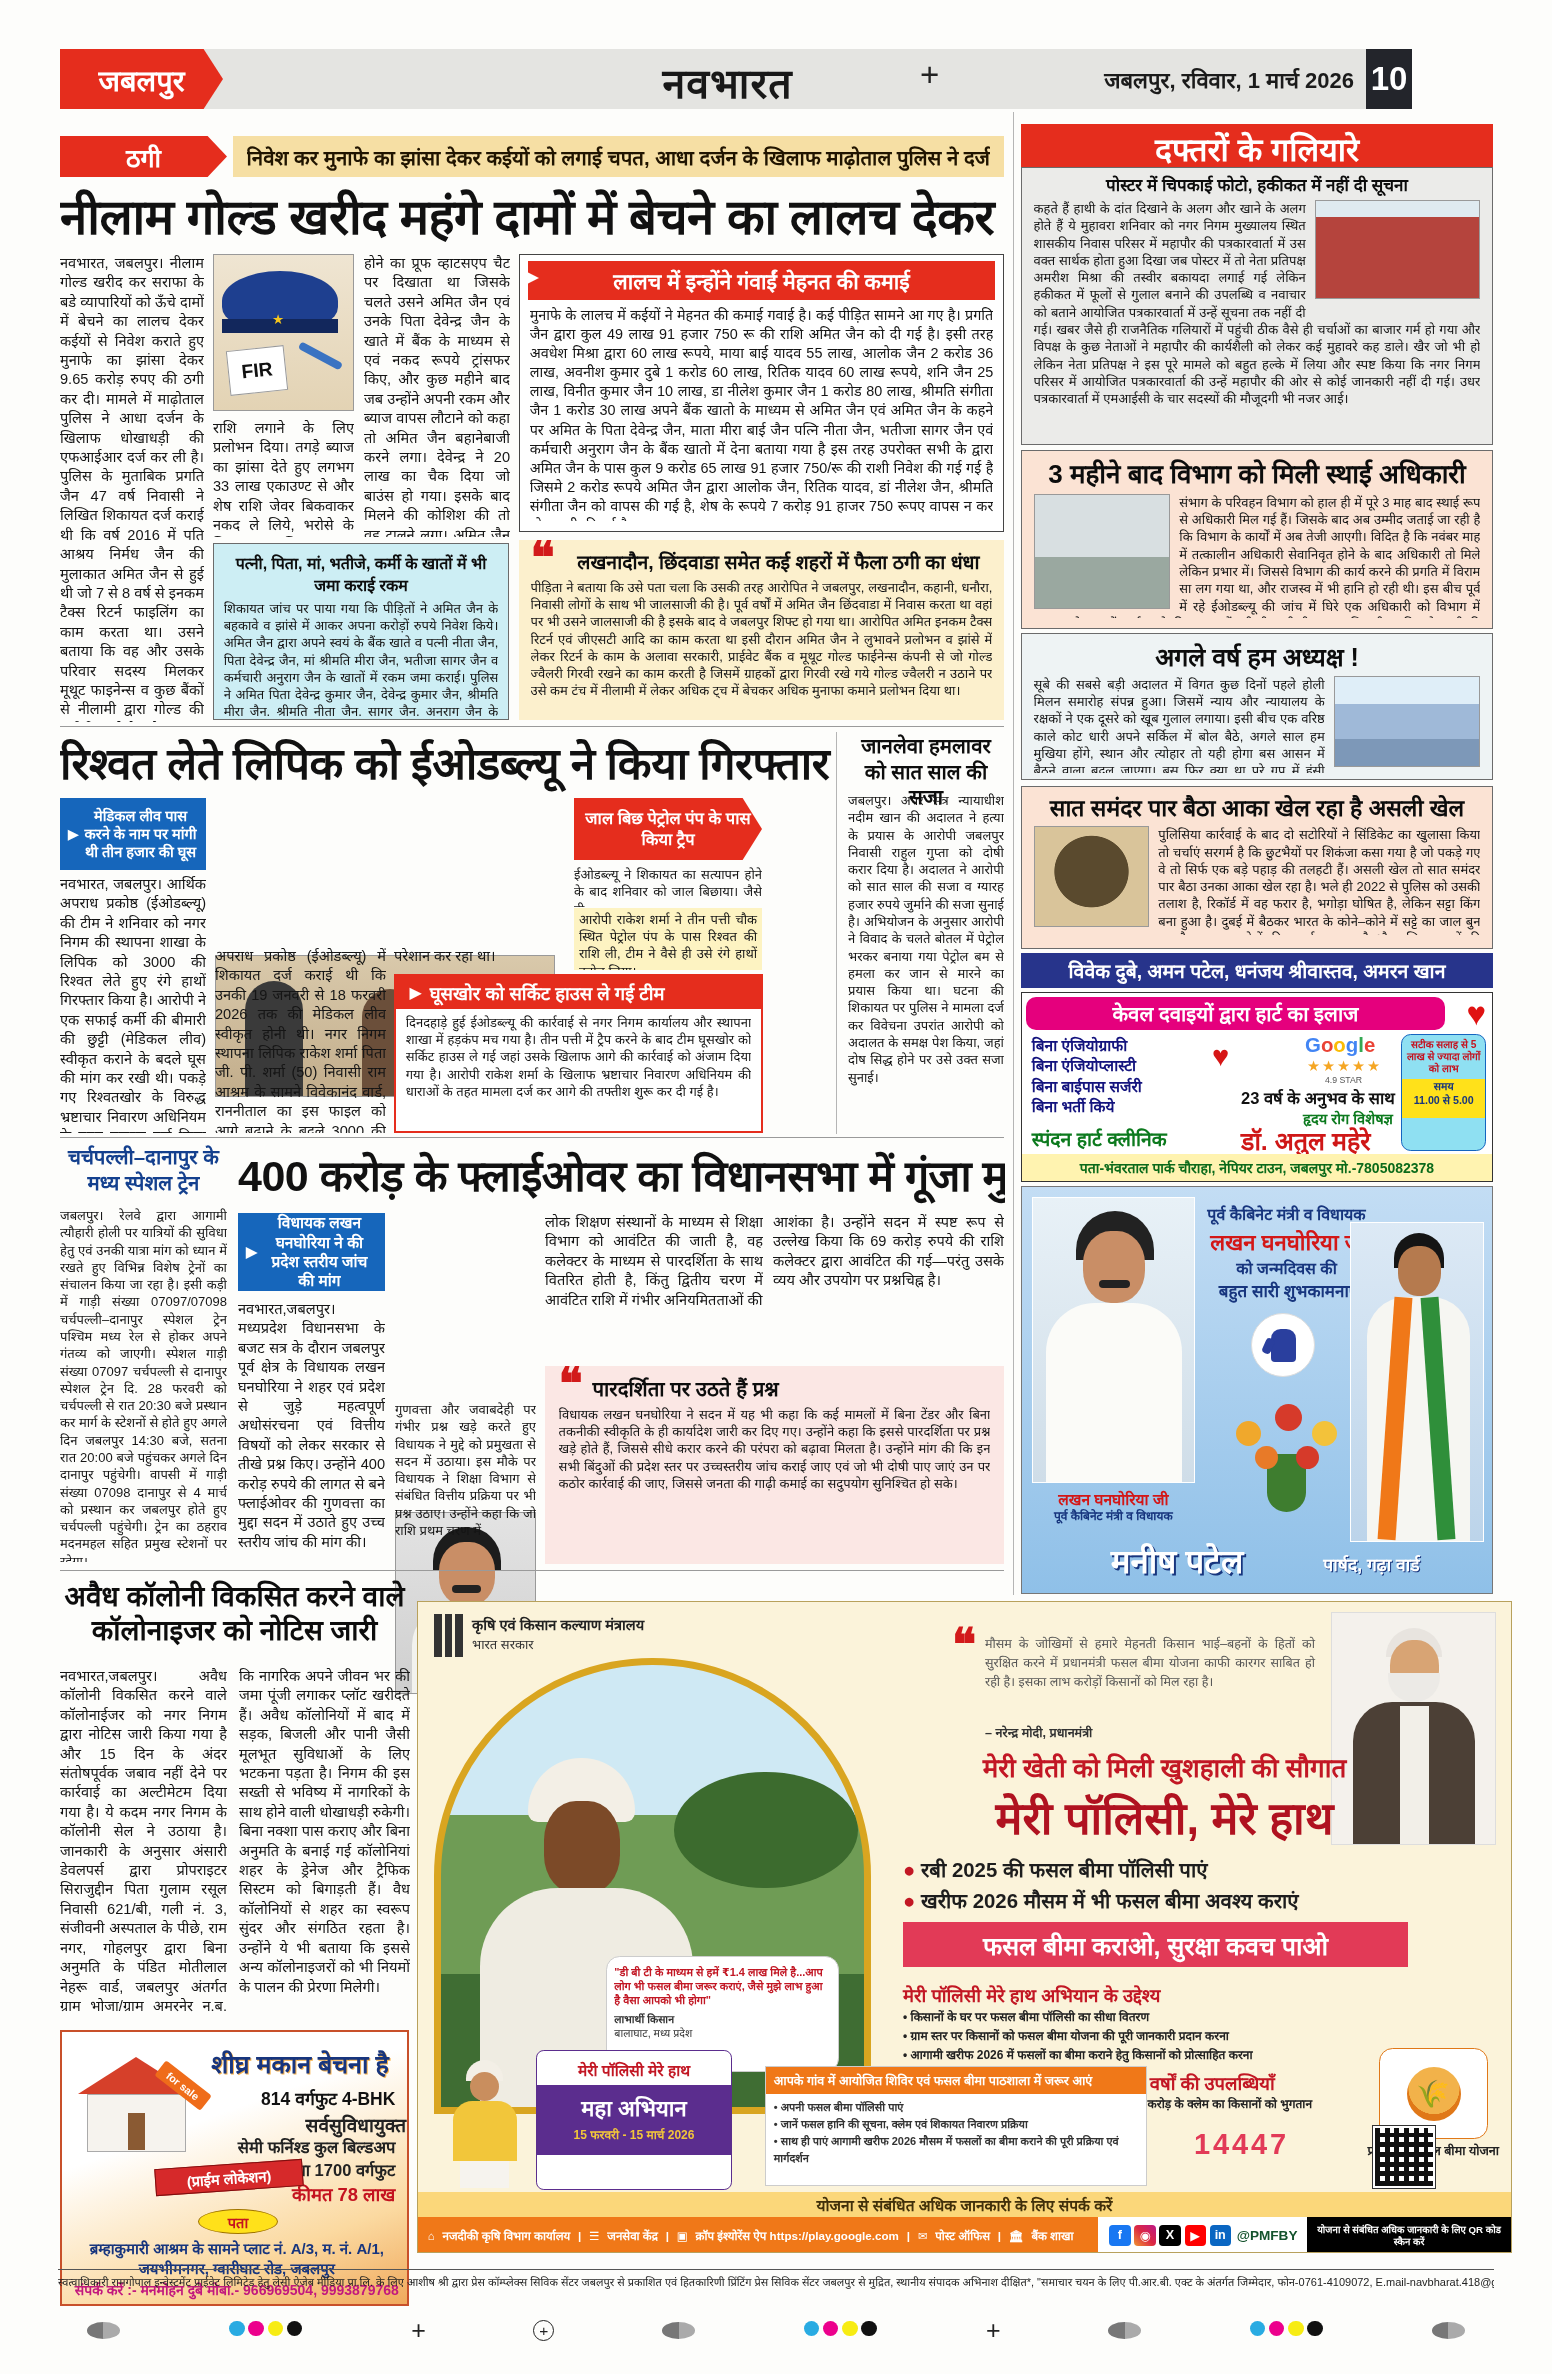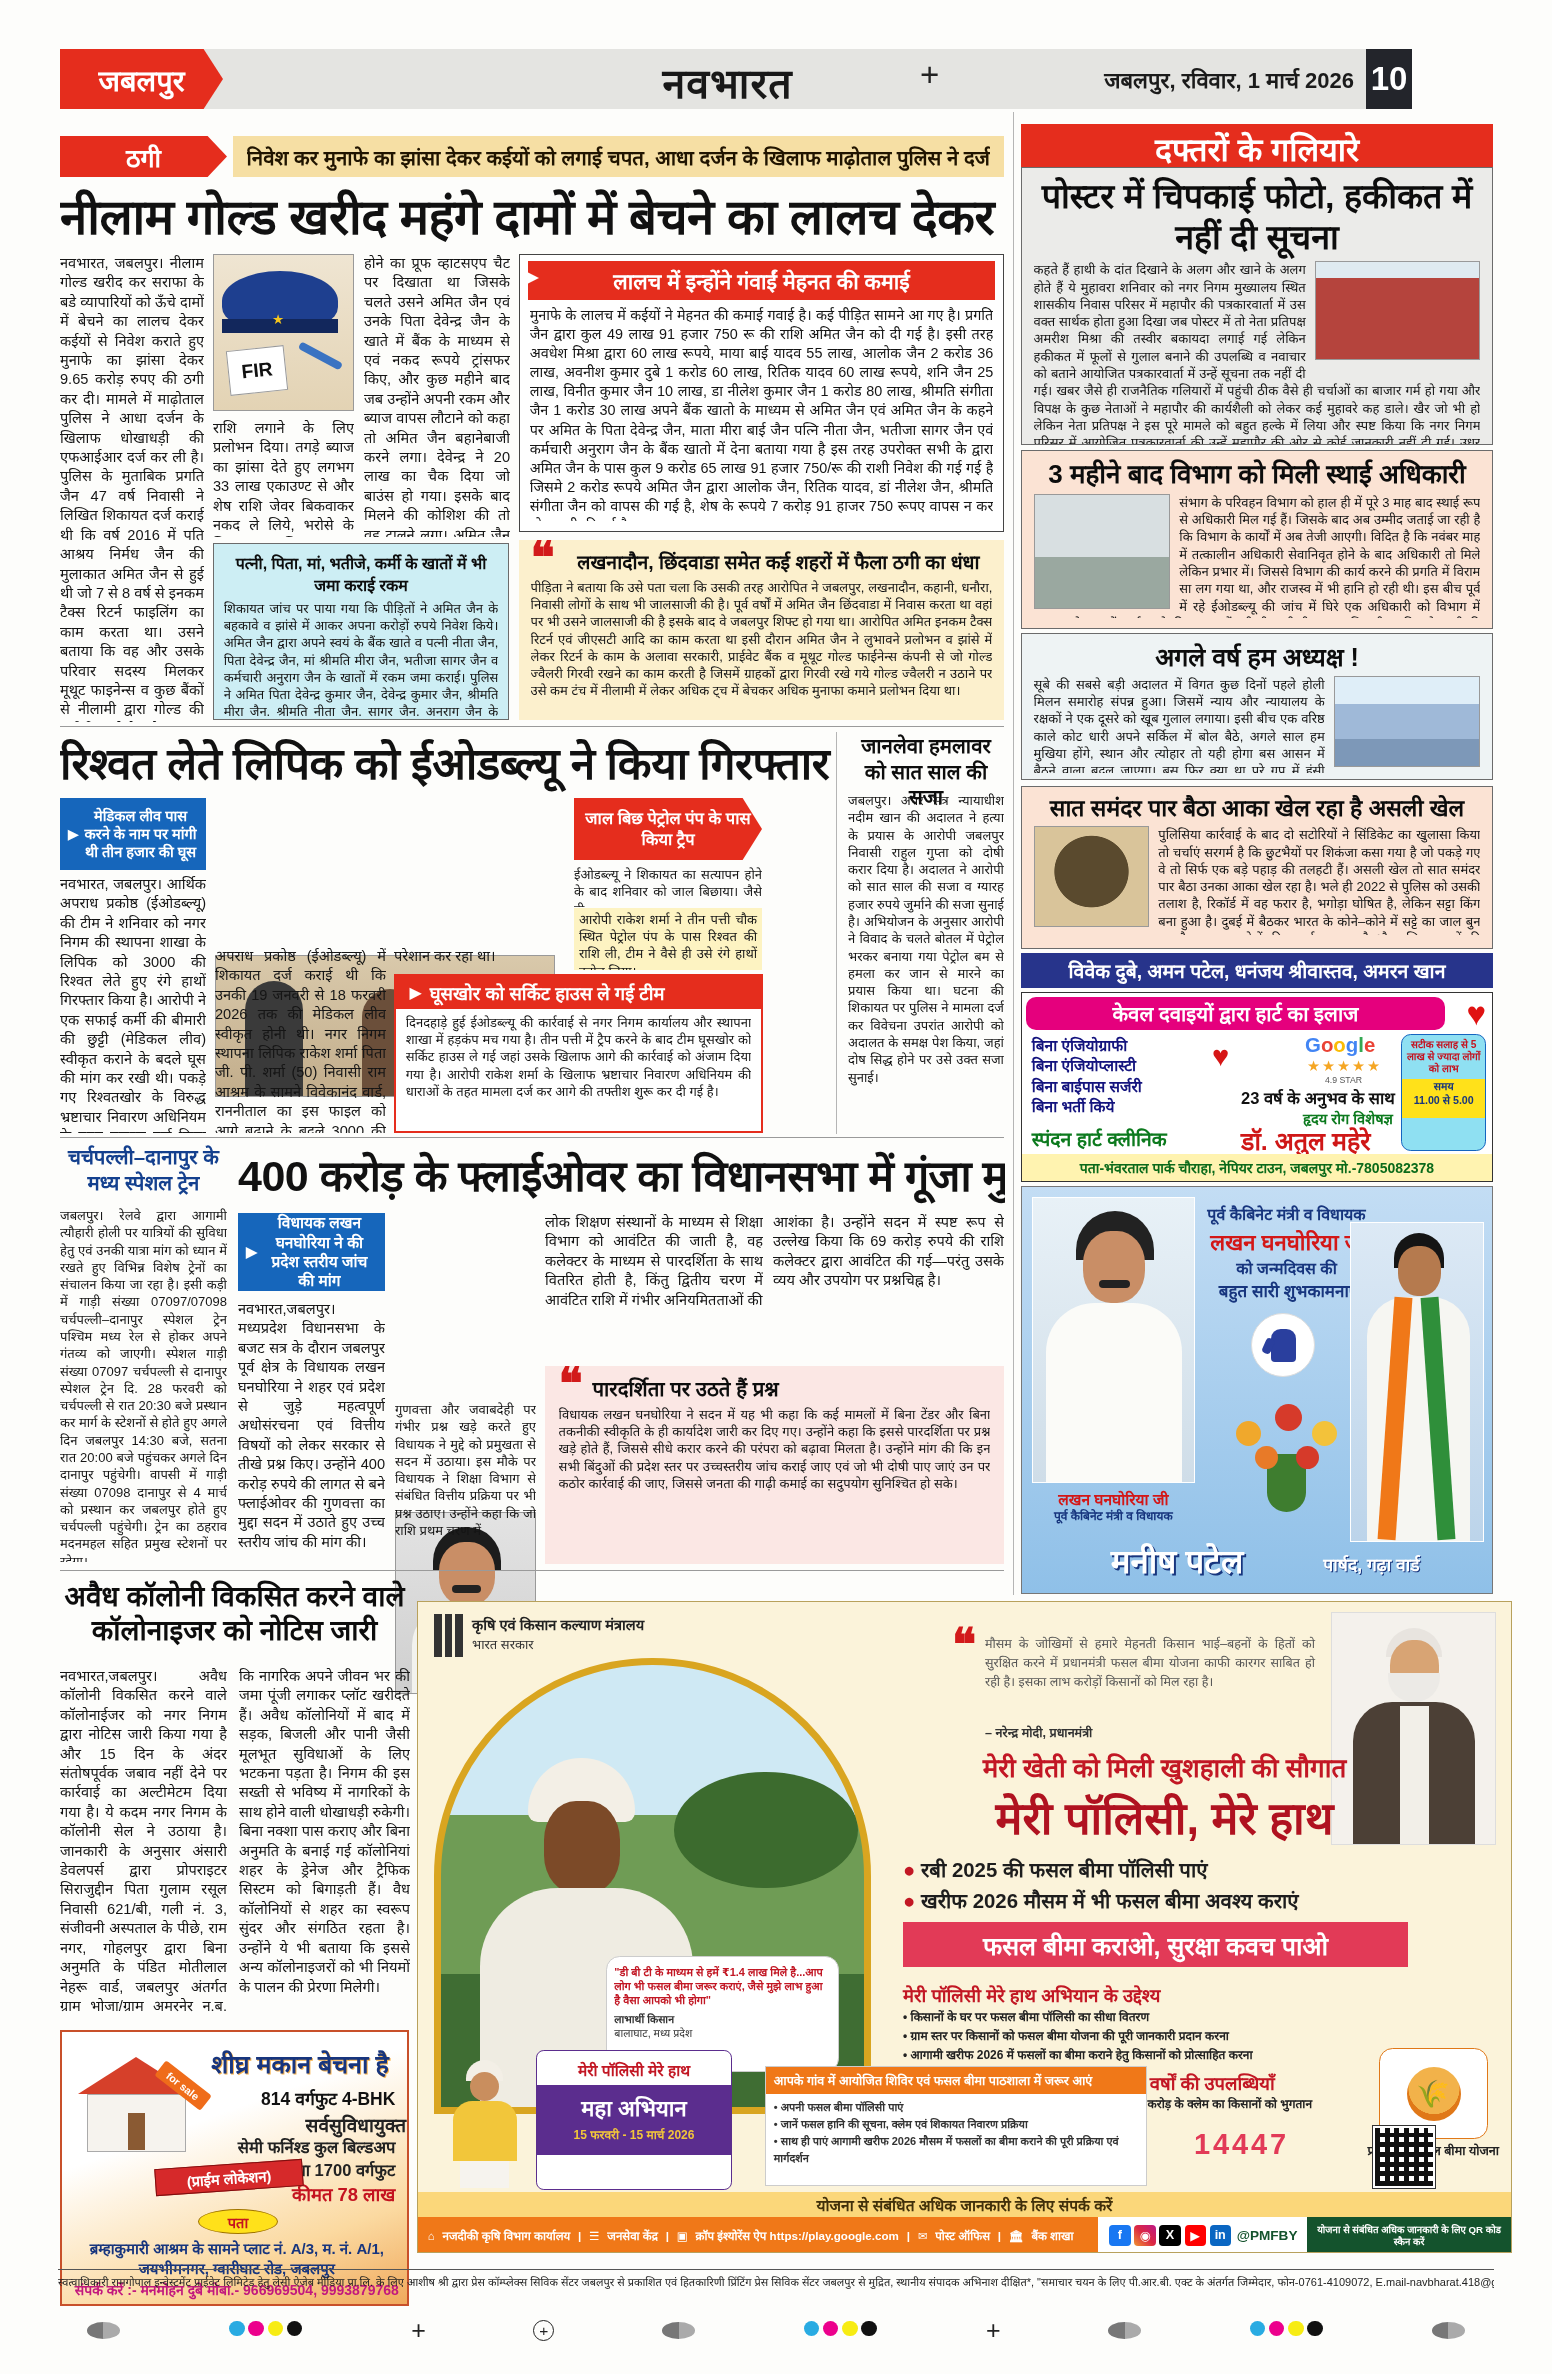--- a/index.html
+++ b/index.html
@@ -192,21 +192,21 @@
     <div style="position:absolute;left:7.8px;top:248px;width:334px;text-align:center;font-size:14px;font-weight:bold;color:#c2187e;">संपर्क करें :- मनमोहन दुबे मोबा.- 966969504, 9993879768</div>
   </div>
 
   <div class="abs vrule" style="left:1013px;top:112px;height:1483px;"></div>
 
   <div class="abs redbg" style="left:1021px;top:124px;width:472px;height:49px;display:flex;align-items:center;justify-content:center;">
     <span style="font-size:32px;font-weight:bold;">दफ्तरों के गलियारे</span>
   </div>
 
   <div class="abs nbox corr-box" style="left:1021px;top:167px;width:472px;height:278px;background:#ebebe9;">
-    <div class="corr-title" style="font-size:34px;">पोस्टर में चिपकाई फोटो, हकीकत में नहीं दी सूचना</div>
+    <div class="corr-title" style="font-size:17px;">पोस्टर में चिपकाई फोटो, हकीकत में नहीं दी सूचना</div>
     <div class="body sm" style="height:221px;">
       <span class="photo floatR" style="display:block;width:165px;height:99px;background:linear-gradient(#dfeaf0 0 16%,#b5443d 16%),repeating-linear-gradient(90deg,rgba(255,255,255,.28) 0 4.9px,transparent 4.9px 15.5px);"></span>
       <span>कहते हैं हाथी के दांत दिखाने के अलग और खाने के अलग होते हैं ये मुहावरा शनिवार को नगर निगम मुख्यालय स्थित शासकीय निवास परिसर में महापौर की पत्रकारवार्ता में उस वक्त सार्थक होता हुआ दिखा जब पोस्टर में तो नेता प्रतिपक्ष अमरीश मिश्रा की तस्वीर बकायदा लगाई गई लेकिन हकीकत में फूलों से गुलाल बनाने की उपलब्धि व नवाचार को बताने आयोजित पत्रकारवार्ता में उन्हें सूचना तक नहीं दी गई। खबर जैसे ही राजनैतिक गलियारों में पहुंची ठीक वैसे ही चर्चाओं का बाजार गर्म हो गया और विपक्ष के कुछ नेताओं ने महापौर की कार्यशैली को लेकर कई मुहावरे कह डाले। खैर जो भी हो लेकिन नेता प्रतिपक्ष ने इस पूरे मामले को बहुत हल्के में लिया और स्पष्ट किया कि नगर निगम परिसर में आयोजित पत्रकारवार्ता की उन्हें महापौर की ओर से कोई जानकारी नहीं दी गई। उधर पत्रकारवार्ता में एमआईसी के चार सदस्यों की मौजूदगी भी नजर आई।</span>
     </div>
   </div>
 
   <div class="abs nbox corr-box" style="left:1021px;top:450px;width:472px;height:179px;background:#fbe3d4;">
     <div class="corr-title" style="font-size:26px;">3 महीने बाद विभाग को मिली स्थाई अधिकारी</div>
     <div class="body sm" style="height:124px;">
       <span class="photo floatL" style="display:block;width:136px;height:115px;background:linear-gradient(#d8dfe1 0 55%,#9aa8a0 55%),repeating-linear-gradient(0deg,rgba(40,50,60,.35) 0 6.8px,transparent 6.8px 21.3px);"></span>
@@ -420,21 +420,21 @@
           <span>बैंक शाखा</span>
       </div>
       <div style="background:#fff;height:37px;display:flex;align-items:center;padding:0 9.7px;">
         <span class="social" style="background:#1877f2;">f</span>
         <span class="social" style="background:linear-gradient(45deg,#f09433,#dc2743,#bc1888);">◉</span>
         <span class="social" style="background:#000;">X</span>
         <span class="social" style="background:#ff0000;">▶</span>
         <span class="social" style="background:#0a66c2;">in</span>
         <span style="font-weight:bold;font-size:13.6px;color:#14532d;margin-left:3.9px;">@PMFBY</span>
       </div>
-      <div style="background:#14532d;height:37px;flex:1;display:flex;align-items:center;justify-content:center;padding:0 5.8px;">
+      <div style="background:#000000;height:37px;flex:1;display:flex;align-items:center;justify-content:center;padding:0 5.8px;">
         <span style="color:#fff;font-size:9.7px;font-weight:bold;text-align:center;line-height:1.2;">योजना से संबंधित अधिक जानकारी के लिए QR कोड स्कैन करें</span>
       </div>
     </div>
     <div class="qr" style="position:absolute;right:76px;top:524px;width:58px;height:58px;border:2.9px solid #fff;outline:1px solid #333;"></div>
   </div>
 
   <div class="abs" style="left:58px;top:2269px;width:1436px;text-align:center;font-size:11px;color:#222;border-top:1px solid #555;padding-top:3.9px;white-space:nowrap;overflow:hidden;">स्वत्वाधिकारी रामगोपाल इन्वेस्टमेंट प्राईवेट लिमिटेड हेतु लेसी ऐजेब मीडिया प्रा.लि. के लिए आशीष श्री द्वारा प्रेस कॉम्प्लेक्स सिविक सेंटर जबलपुर से प्रकाशित एवं हितकारिणी प्रिंटिंग प्रेस सिविक सेंटर जबलपुर से मुद्रित, स्थानीय संपादक अभिनाश दीक्षित*, "समाचार चयन के लिए पी.आर.बी. एक्ट के अंतर्गत जिम्मेदार, फोन-0761-4109072, E.mail-navbharat.418@gmail.com पी.रजि.नं.201-04/2003 RIN Reg No.1537/57</div>
 
   <div class="abs regrow" style="left:87px;top:2321px;width:1378px;height:19.4px;">
     <span class="gray-blob"></span>

